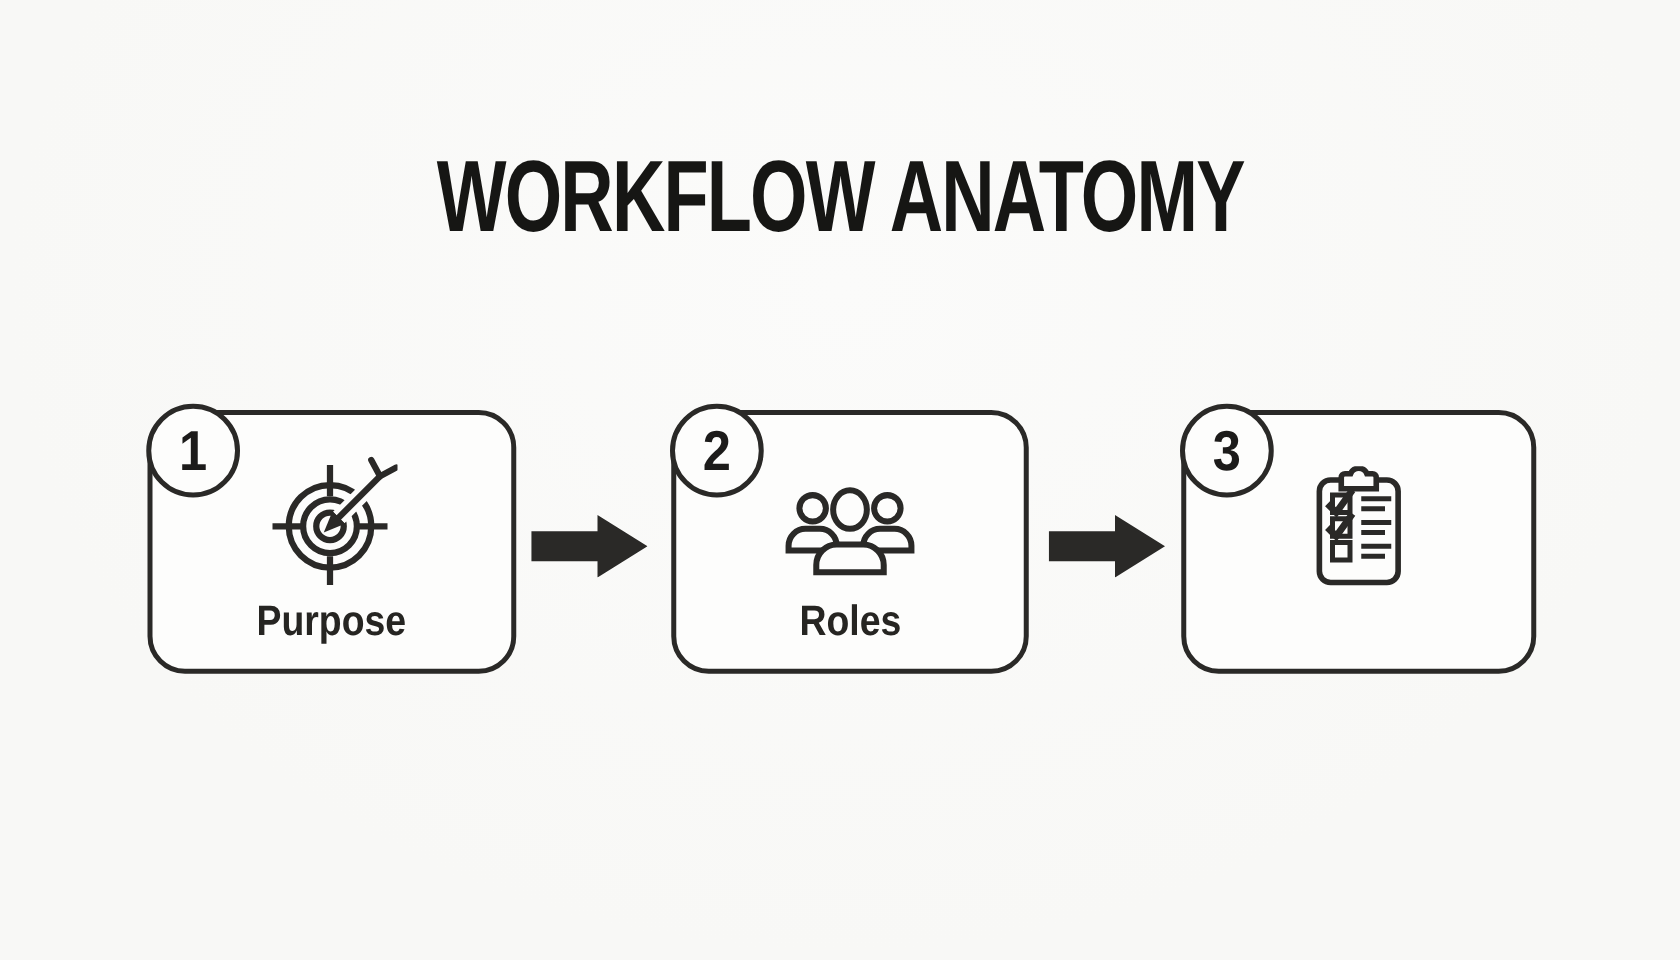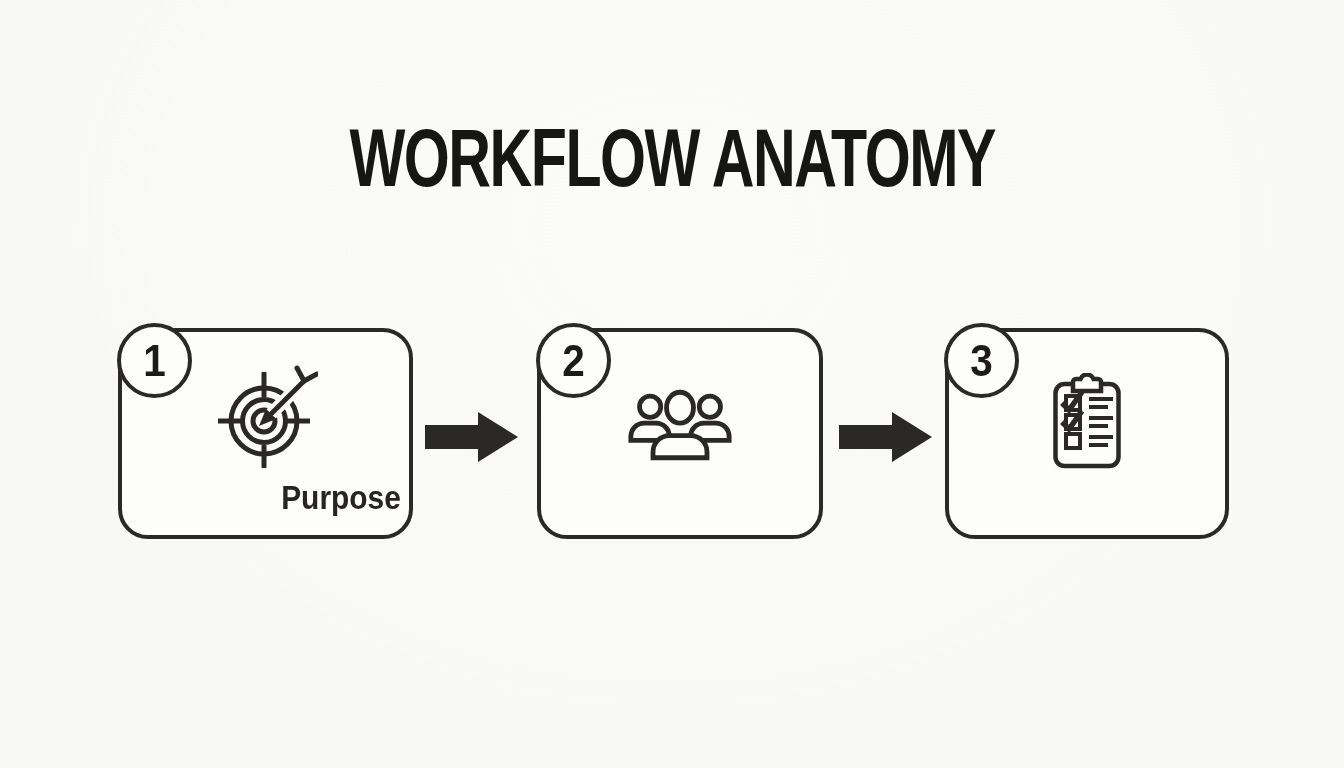--- a/index.html
+++ b/index.html
@@ -51,21 +51,21 @@
   }
   .icon-wrap{
     position:absolute;left:0;right:0;
     display:flex;justify-content:center;
   }
   .c1 .icon-wrap{top:33px;}
   .c2 .icon-wrap{top:57px;}
   .c3 .icon-wrap{top:41px;}
   .card-label{
     position:absolute;left:0;right:0;top:146px;
-    text-align:right;white-space:nowrap;
+    text-align:center;white-space:nowrap;
   }
   .card-label > span{
     display:inline-block;
     font-size:34px;font-weight:bold;color:var(--ink);
     transform:scaleX(0.88);
     transform-origin:50% 50%;
   }
   .arrow{
     position:absolute;top:412px;width:93px;height:50px;
   }
@@ -120,20 +120,23 @@
     <div class="icon-wrap">
       <svg width="106" height="72" viewBox="0 0 110 74" fill="none">
         <circle cx="24" cy="18" r="11" stroke="#2a2927" stroke-width="5"></circle>
         <path d="M4,53 v-4 a14,14 0 0 1 14,-14 h12 a14,14 0 0 1 14,14 v4 z" stroke="#2a2927" stroke-width="5"></path>
         <circle cx="86" cy="18" r="11" stroke="#2a2927" stroke-width="5"></circle>
         <path d="M66,53 v-4 a14,14 0 0 1 14,-14 h12 a14,14 0 0 1 14,14 v4 z" stroke="#2a2927" stroke-width="5"></path>
         <path d="M27,71 v-6 a17,17 0 0 1 17,-17 h22 a17,17 0 0 1 17,17 v6 z" fill="#fdfdfc" stroke="#2a2927" stroke-width="5"></path>
         <ellipse cx="55" cy="19" rx="14" ry="16" fill="#fdfdfc" stroke="#2a2927" stroke-width="5"></ellipse>
       </svg>
     </div>
+    <div class="card-label">
+      <span>Roles</span>
+    </div>
   </div>
 
   <div class="arrow a2">
     <svg width="93" height="50" viewBox="0 0 93 50">
       <polygon points="0,13 53,13 53,0 93,25 53,50 53,37 0,37" fill="#2a2927"></polygon>
     </svg>
   </div>
 
   <div class="card c3">
     <div class="badge">

